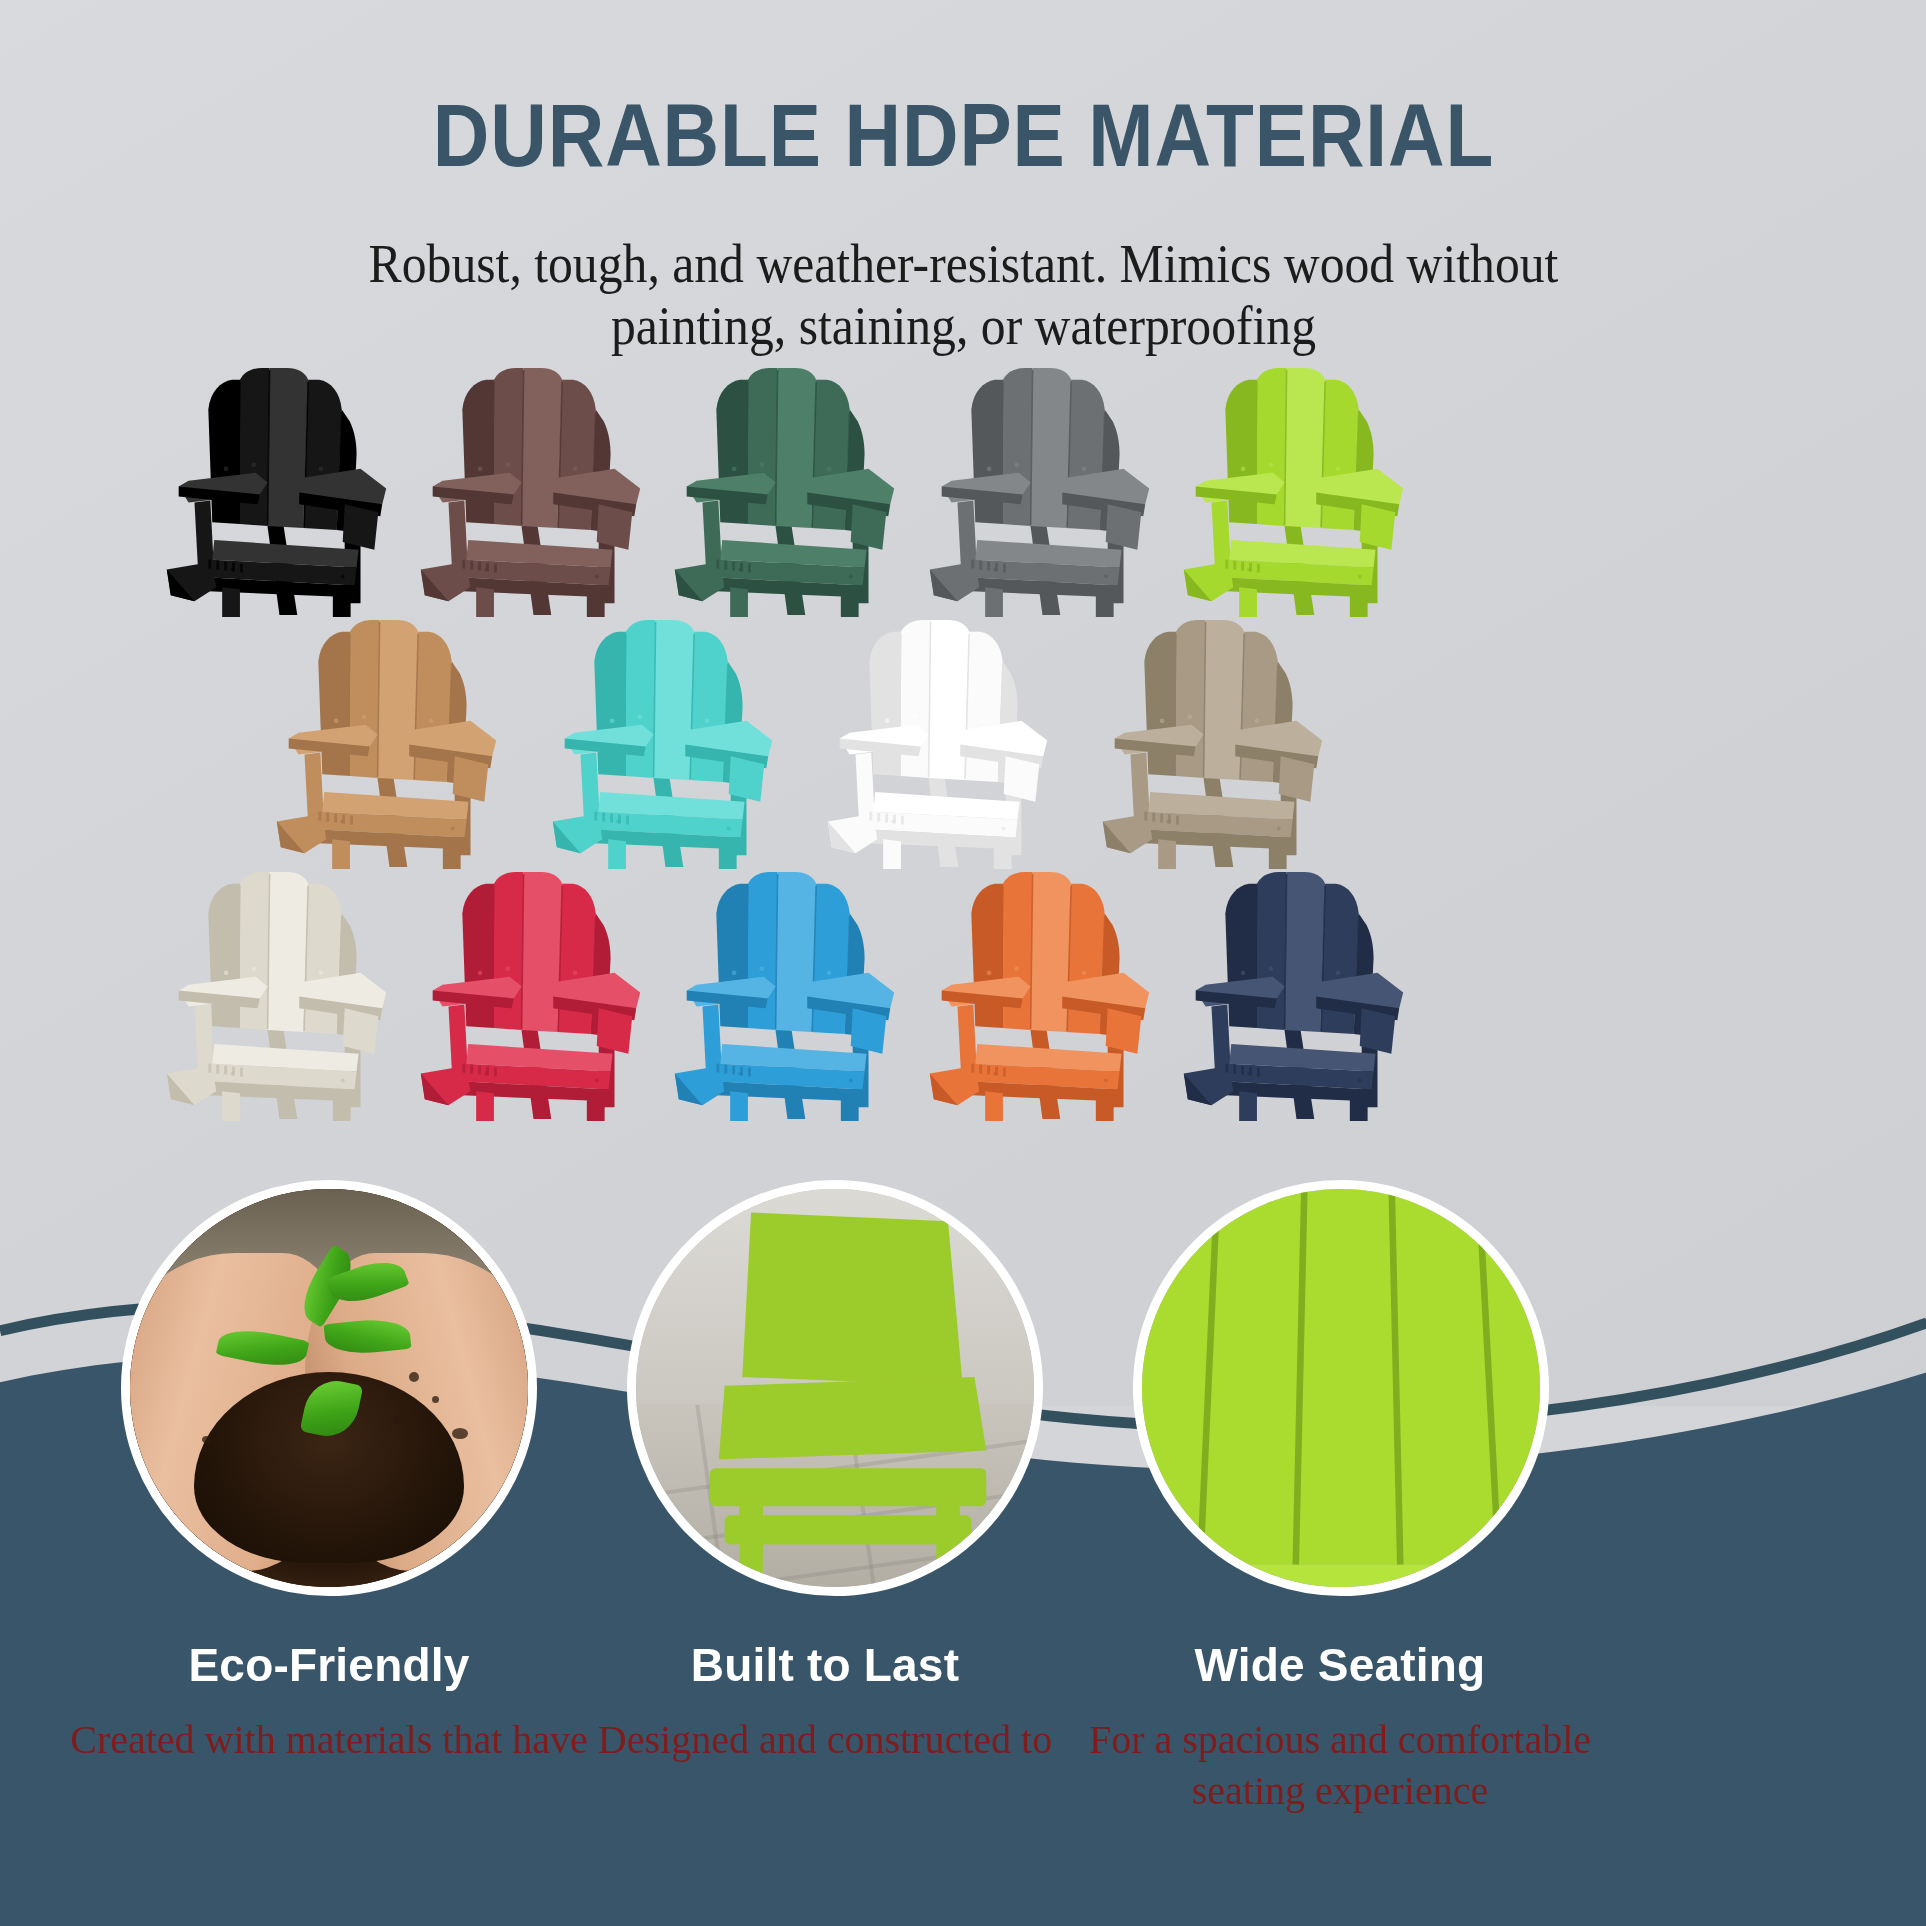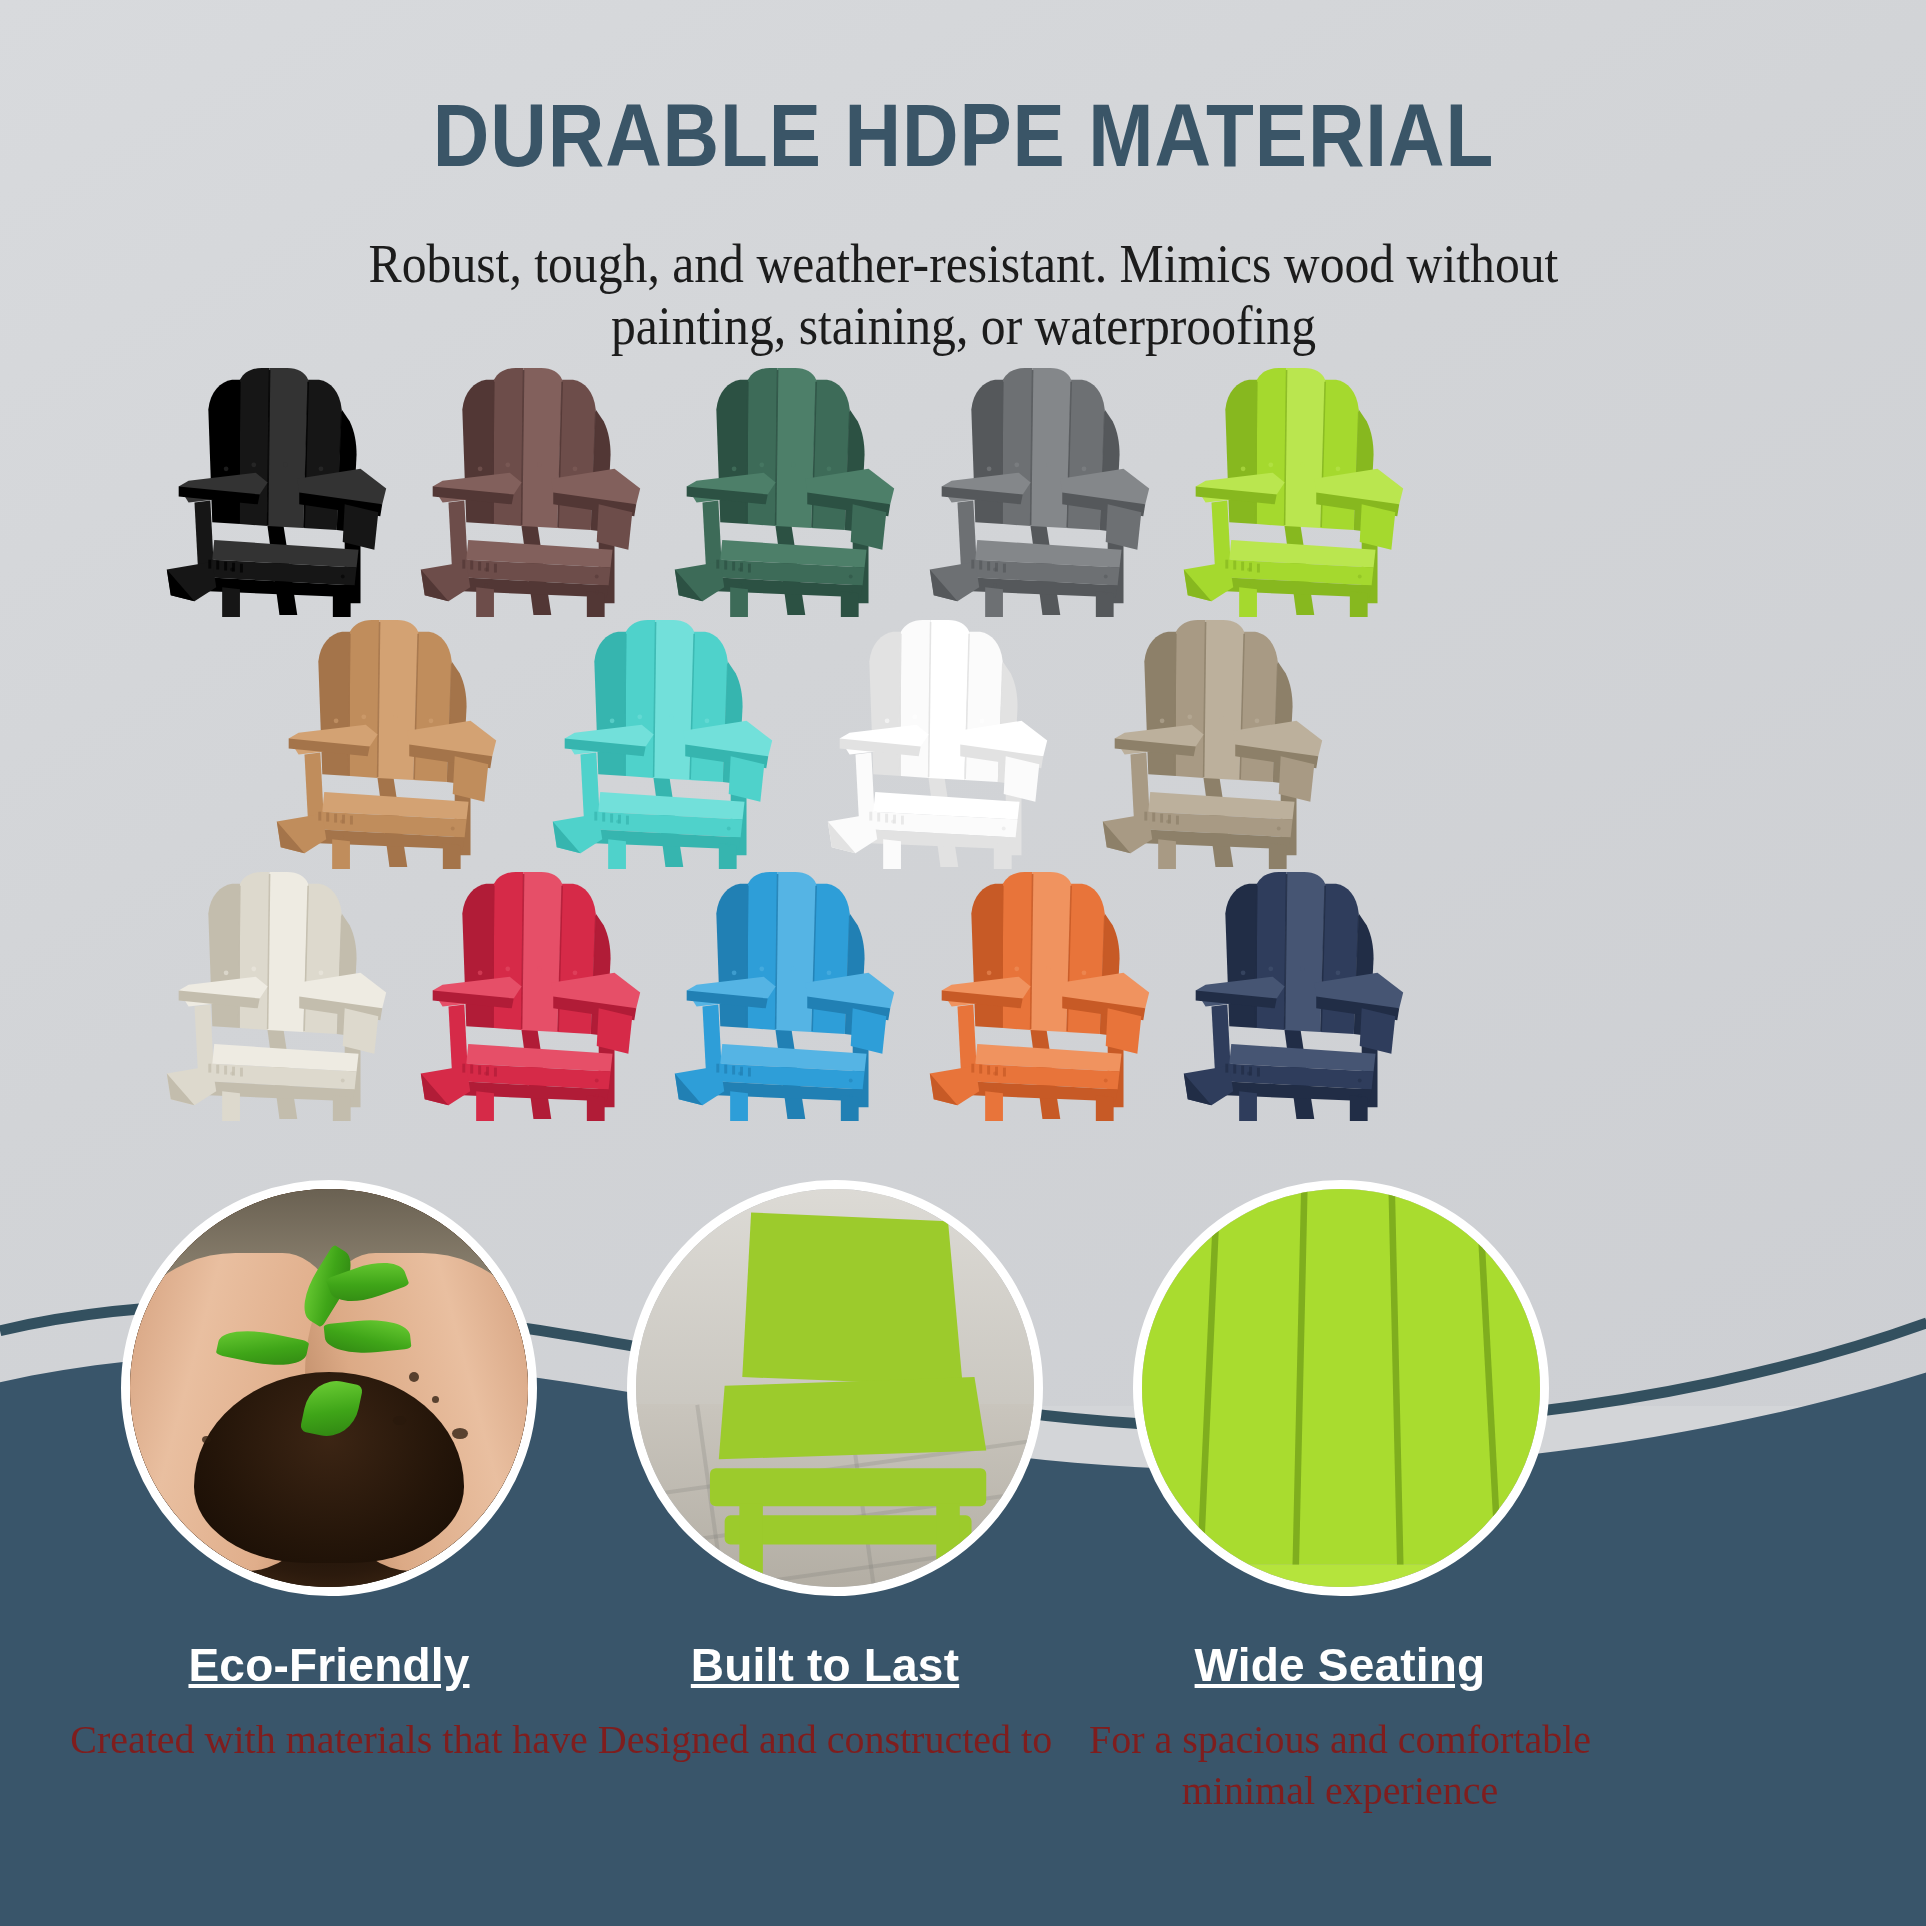--- a/index.html
+++ b/index.html
@@ -92,21 +92,21 @@
   .ph-floor { position:absolute; left:0; bottom:0; width:100%; height:46%;
     background:linear-gradient(#c9c5bd,#b3aea4); }
   .tile { position:absolute; background:rgba(120,118,112,.22); }
 
   
   .captions { position:absolute; left:0; top:1638px; width:1927px; }
   .cap { position:absolute; width:594px; text-align:center; }
   .cap h3 {
     font-family:"Liberation Sans", sans-serif;
     font-weight:bold; font-size:46px; color:#ffffff;
-    letter-spacing:0.2px; margin-bottom:22px;text-decoration:underline;
+    letter-spacing:0.2px; margin-bottom:22px;
   }
   .cap p {
     font-family:"Liberation Serif", serif;
     font-size:40px; line-height:1.28; color:#7f1d1d;
   }
   .cap p span { display:block; white-space:nowrap; }
 </style>
 </head>
 <body>
 
@@ -1103,21 +1103,21 @@
       <div class="cap" style="left: 528px;">
         <h3>Built to Last</h3>
         <p>
           <span>Designed and constructed to</span>
         </p>
       </div>
       <div class="cap" style="left: 1043px;">
         <h3>Wide Seating</h3>
         <p>
           <span>For a spacious and comfortable</span>
-          <span>minimal experience</span>
+          <span>seating experience</span>
         </p>
       </div>
     </div>
 
 </div>
 
 <svg width="0" height="0" style="position:absolute" aria-hidden="true">
   <defs>
     <g id="chair-shape">
       <path d="M62,8 L196,14 L206,126 L56,120 Z"></path>

